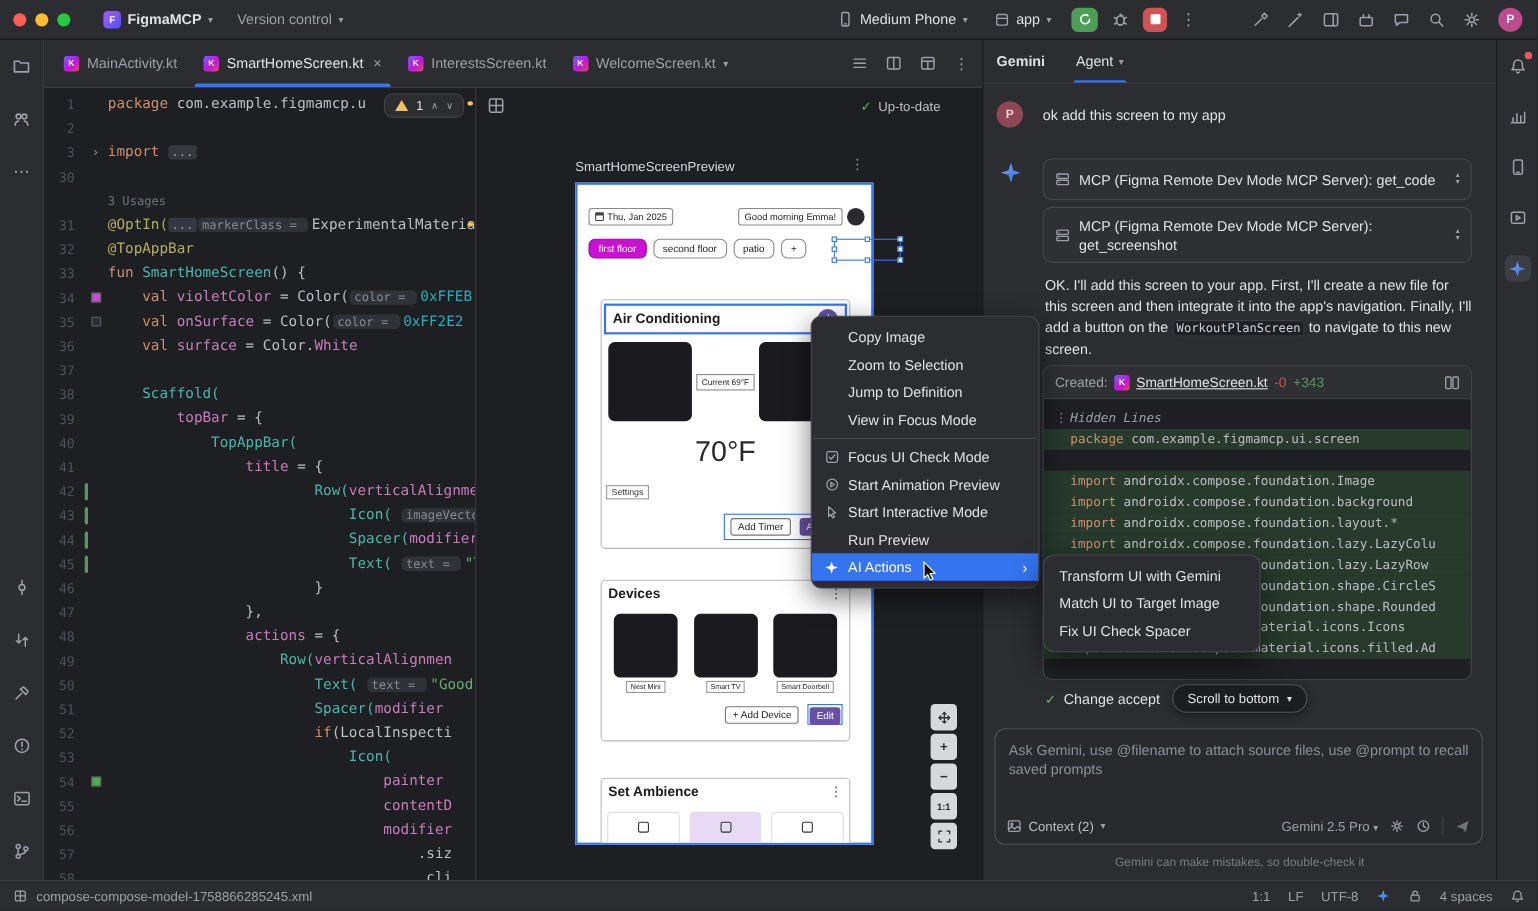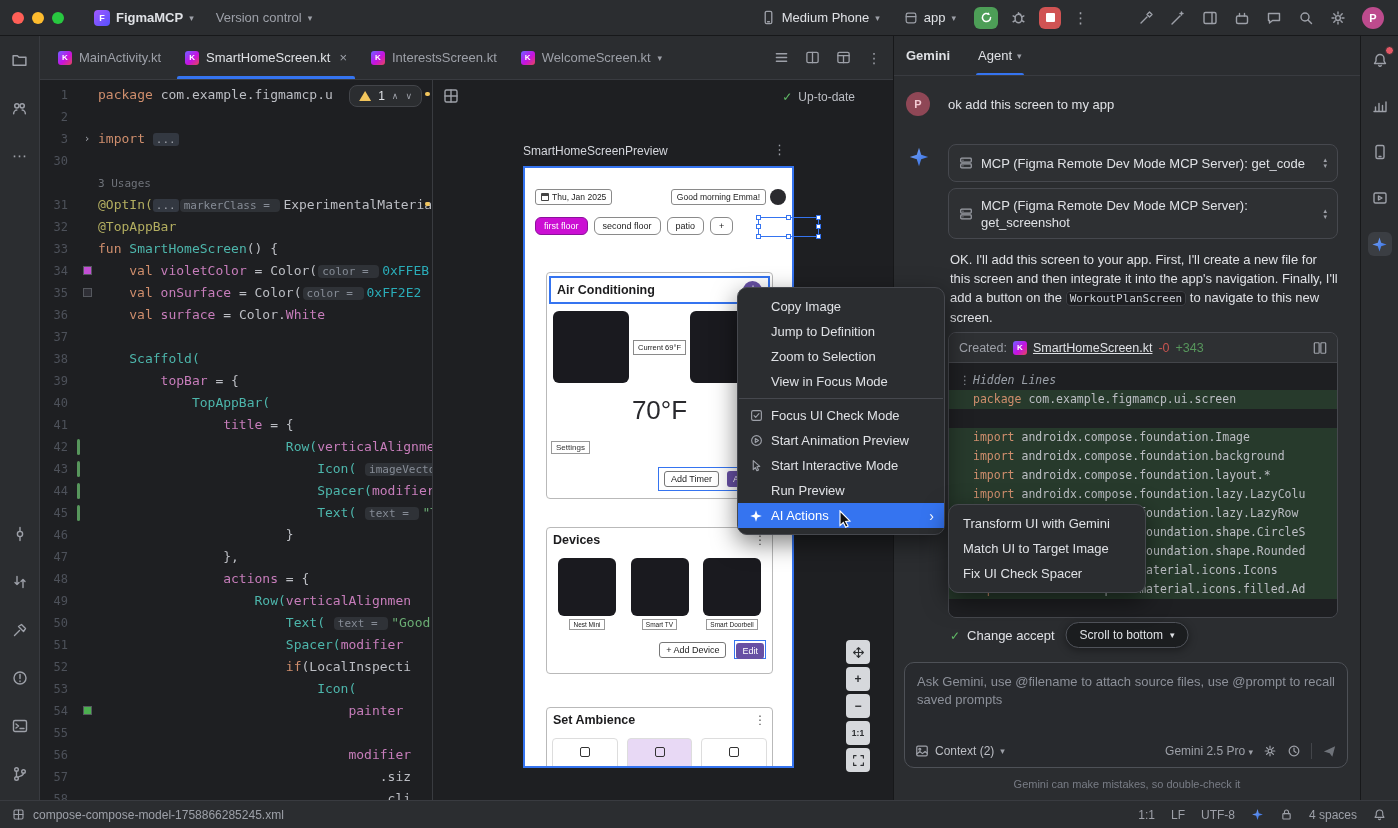--- a/index.html
+++ b/index.html
@@ -360,21 +360,21 @@
         <div class="crow"><span class="lnum">45</span><span class="lgut chg"></span><span class="lcode" style="padding-left: 28ch;"><span class="c-call">Text( </span><span class="c-inlay">text = </span><span class="c-str">"Thu,</span></span></div>
         <div class="crow"><span class="lnum">46</span><span class="lgut"></span><span class="lcode" style="padding-left: 24ch;"><span class="c-pln">}</span></span></div>
         <div class="crow"><span class="lnum">47</span><span class="lgut"></span><span class="lcode" style="padding-left: 16ch;"><span class="c-pln">},</span></span></div>
         <div class="crow"><span class="lnum">48</span><span class="lgut"></span><span class="lcode" style="padding-left: 16ch;"><span class="c-prop">actions</span><span class="c-pln"> = {</span></span></div>
         <div class="crow"><span class="lnum">49</span><span class="lgut"></span><span class="lcode" style="padding-left: 20ch;"><span class="c-call">Row(</span><span class="c-prop">verticalAlignmen</span></span></div>
         <div class="crow"><span class="lnum">50</span><span class="lgut"></span><span class="lcode" style="padding-left: 24ch;"><span class="c-call">Text( </span><span class="c-inlay">text = </span><span class="c-str">"Good</span></span></div>
         <div class="crow"><span class="lnum">51</span><span class="lgut"></span><span class="lcode" style="padding-left: 24ch;"><span class="c-call">Spacer(</span><span class="c-prop">modifier</span></span></div>
         <div class="crow"><span class="lnum">52</span><span class="lgut"></span><span class="lcode" style="padding-left: 24ch;"><span class="c-kw">if</span><span class="c-pln">(LocalInspecti</span></span></div>
         <div class="crow"><span class="lnum">53</span><span class="lgut"></span><span class="lcode" style="padding-left: 28ch;"><span class="c-call">Icon(</span></span></div>
         <div class="crow"><span class="lnum">54</span><span class="lgut"><span class="swatch" style="background: rgb(76, 175, 80);"></span></span><span class="lcode" style="padding-left: 32ch;"><span class="c-prop">painter</span></span></div>
-        <div class="crow"><span class="lnum">55</span><span class="lgut"></span></div>
+        <div class="crow"><span class="lnum">55</span><span class="lgut"></span><span class="lcode" style="padding-left: 32ch;"><span class="c-prop">contentD</span></span></div>
         <div class="crow"><span class="lnum">56</span><span class="lgut"></span><span class="lcode" style="padding-left: 32ch;"><span class="c-prop">modifier</span></span></div>
         <div class="crow"><span class="lnum">57</span><span class="lgut"></span><span class="lcode" style="padding-left: 36ch;"><span class="c-pln">.siz</span></span></div>
         <div class="crow"><span class="lnum">58</span><span class="lgut"></span><span class="lcode" style="padding-left: 36ch;"><span class="c-pln">.cli</span></span></div>
       </div>
     <div class="stripe">
       <i style="top:12px"></i>
       <i style="top:122px"></i>
     </div>
   </div>
 
@@ -697,25 +697,25 @@
     </span>
   </div>
 
   <div class="ctxmenu">
     <div class="mi">
         <span class="mi-ic"></span>
         <span>Copy Image</span>
       </div>
     <div class="mi">
         <span class="mi-ic"></span>
-        <span>Jump to Definition</span>
+        <span>Zoom to Selection</span>
       </div>
     <div class="mi">
         <span class="mi-ic"></span>
-        <span>Zoom to Selection</span>
+        <span>Jump to Definition</span>
       </div>
     <div class="mi">
         <span class="mi-ic"></span>
         <span>View in Focus Mode</span>
       </div>
     <div class="msep"></div>
     <div class="mi">
       <span class="mi-ic">
           <svg class="ic" width="13" height="13" viewBox="0 0 16 16">
             <rect x="2" y="2" width="12" height="12" rx="2"></rect>

